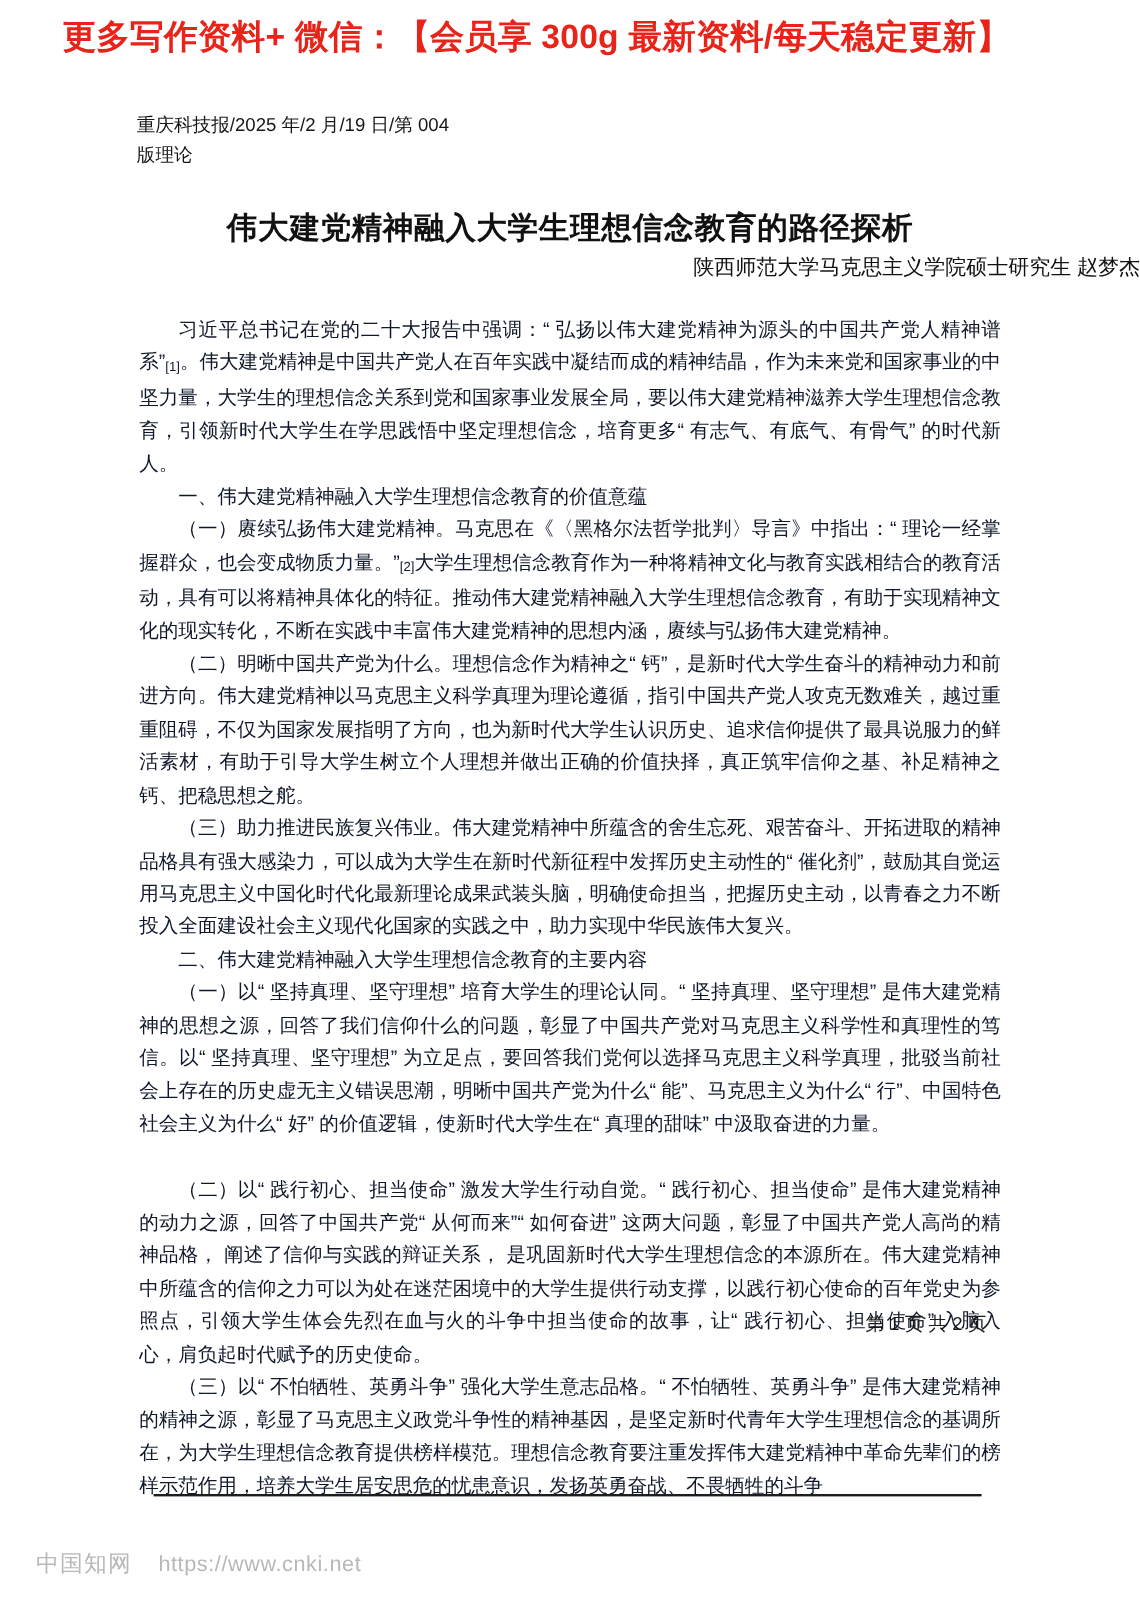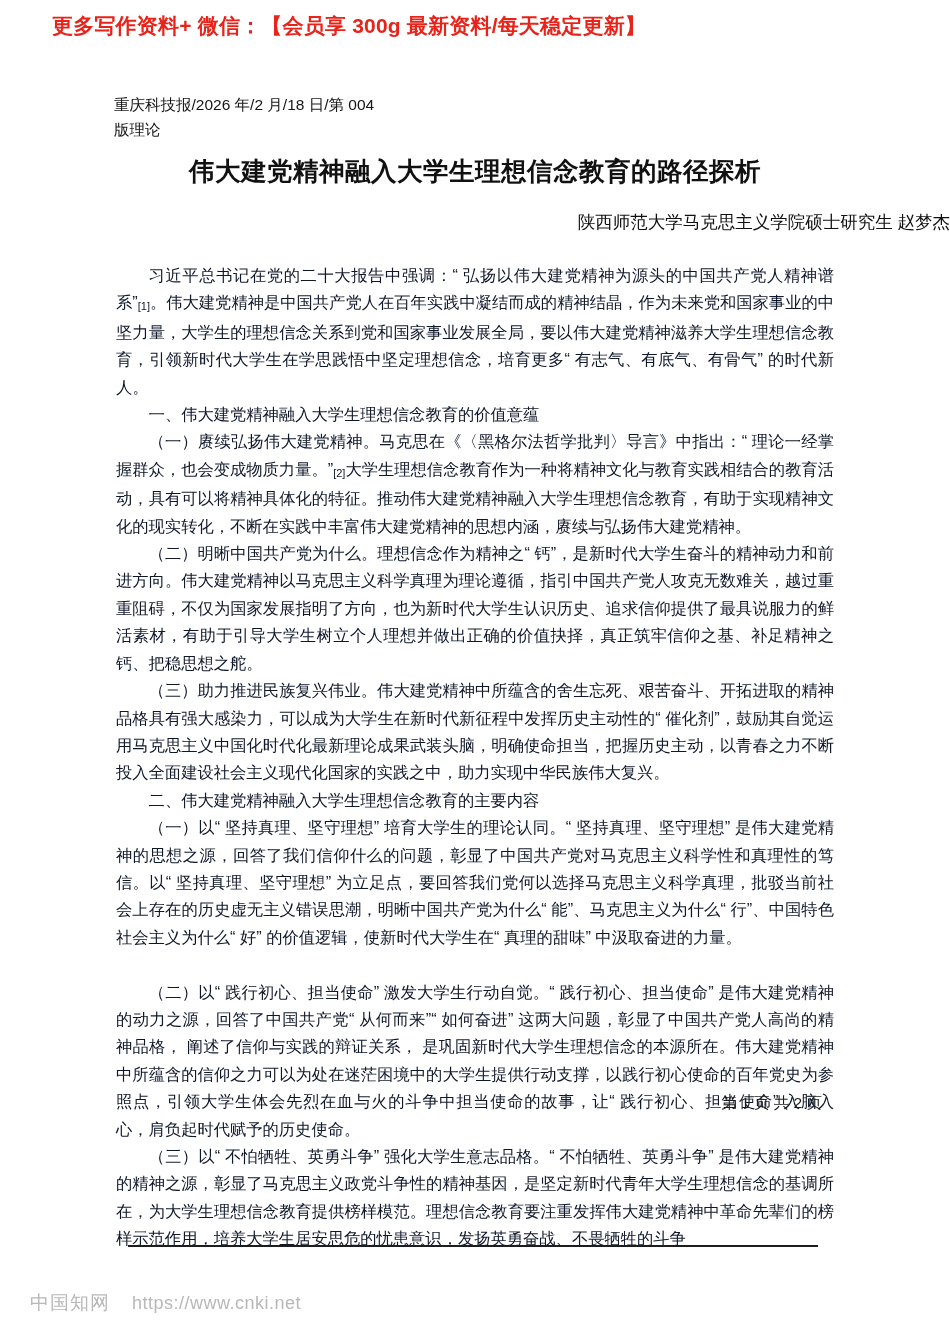--- a/index.html
+++ b/index.html
@@ -22,21 +22,21 @@
     width: 950px;
     height: 1344px;
   }
 
   
   .promo-banner {
     position: absolute;
     left: 52px;
     top: 12px;
     width: 846px;
-    font-size: 21px;
+    font-size: 28px;
     font-weight: bold;
     color: #e8231a;
     letter-spacing: 0.2px;
     white-space: nowrap;
   }
 
   
   .masthead {
     position: absolute;
     left: 114px;
@@ -44,21 +44,21 @@
     width: 400px;
     font-size: 15.5px;
     line-height: 25px;
     color: #161616;
   }
 
   
   .doc-title {
     position: absolute;
     left: 0;
-    top: 154px;
+    top: 172px;
     width: 950px;
     text-align: center;
     font-size: 25.5px;
     font-weight: bold;
     letter-spacing: 0.5px;
     color: #111111;
   }
 
   
   .doc-byline {
@@ -143,21 +143,21 @@
   }
 </style>
 </head>
 <body>
 
 <div class="page">
 
   <div class="promo-banner">更多写作资料+ 微信：【会员享 300g 最新资料/每天稳定更新】</div>
 
   <div class="masthead">
-    <div>重庆科技报/2026 年/2 月/18 日/第 004</div>
+    <div>重庆科技报/2025 年/2 月/19 日/第 004</div>
     <div>版理论</div>
   </div>
 
   <div class="doc-title">伟大建党精神融入大学生理想信念教育的路径探析</div>
 
   <div class="doc-byline">陕西师范大学马克思主义学院硕士研究生  赵梦杰</div>
 
   <div class="body-text" id="body-text">
       <p><span>习近平总书记在党的二十大报告中强调：“ 弘扬以伟大建党精神为源头的中国共产党人精神谱系”</span><span class="cite">[1]</span><span>。伟大建党精神是中国共产党人在百年实践中凝结而成的精神结晶，作为未来党和国家事业的中坚力量，大学生的理想信念关系到党和国家事业发展全局，要以伟大建党精神滋养大学生理想信念教育，引领新时代大学生在学思践悟中坚定理想信念，培育更多“ 有志气、有底气、有骨气” 的时代新人。</span></p>
       <p><span>一、伟大建党精神融入大学生理想信念教育的价值意蕴</span></p>

